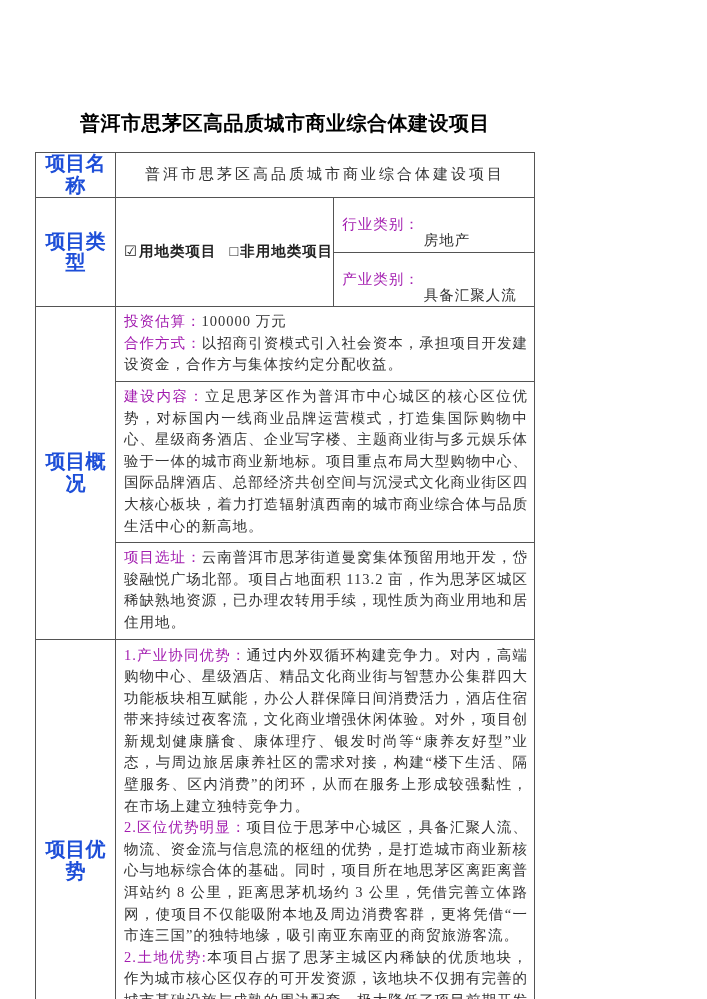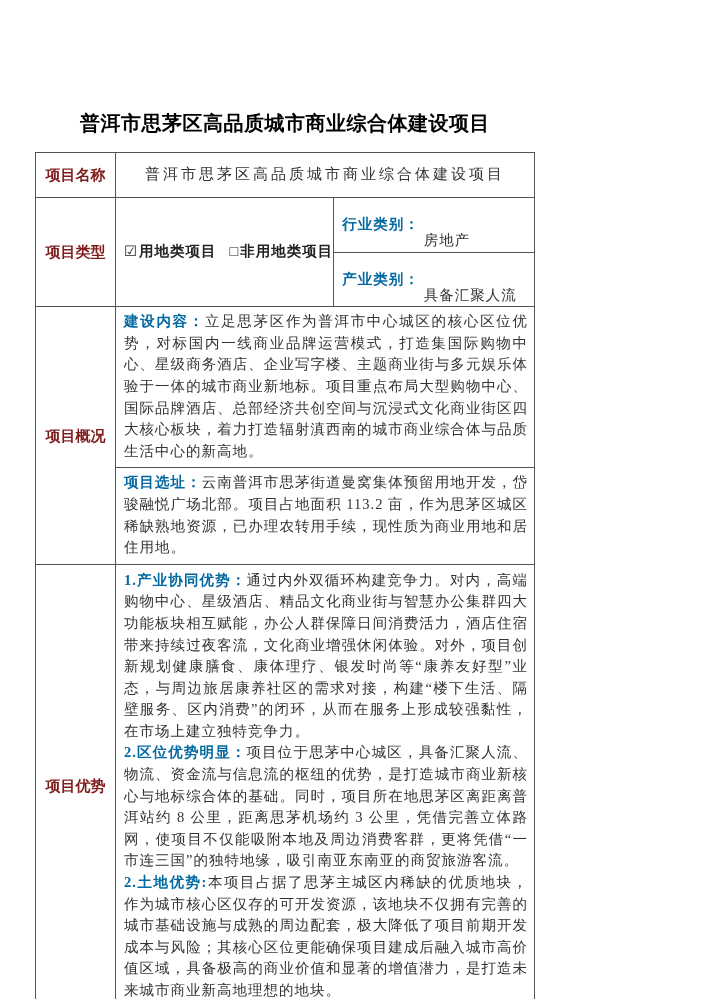--- a/index.html
+++ b/index.html
@@ -31,22 +31,22 @@
     font-size: 14.5px;
     line-height: 21.6px;
   }
   .tr { display: flex; border-top: 1px solid #545454; }
   .tr:first-child { border-top: none; }
   .th {
     flex: 0 0 80px;
     display: flex; align-items: center; justify-content: center;
     font-family: "Liberation Sans", "DejaVu Sans", sans-serif;
     font-weight: bold;
-    font-size: 15px;
-    color: #7f1d1d;
+    font-size: 20px;
+    color: #1d4ed8;
     border-right: 1px solid #545454;
     text-align: center;
   }
   .row-name { min-height: 44px; }
   .name-value {
     flex: 1;
     display: flex; align-items: center; justify-content: center;
     letter-spacing: 3px;
     font-size: 15px;
     padding: 2px 4px;
@@ -66,21 +66,21 @@
   .opt + .opt { margin-left: 13px; }
   .cb { margin-right: 1px; font-weight: normal; }
   .cat-cell { flex: 1; display: flex; flex-direction: column; }
   .cat-row {
     flex: 1;
     display: flex; align-items: center;
     padding-left: 8px;
     letter-spacing: 1px;
   }
   .cat-row + .cat-row { border-top: 1px solid #545454; }
-  .lbl { font-weight: bold; color: #0369a1; }
+  .lbl { font-weight: normal; color: #a21caf; }
   .cat-row .val { margin-left: 4px; margin-top: 32px; }
   .sub-col { flex: 1; display: flex; flex-direction: column; }
   .sub-cell {
     padding: 4px 6px 5px 8px;
     text-align: justify;
     text-justify: inter-ideograph;
     letter-spacing: 1px;
   }
   .sub-cell + .sub-cell { border-top: 1px solid #545454; }
   .cell-investment { min-height: 58px; }
@@ -123,20 +123,25 @@
         <div class="cat-row">
           <span class="lbl">产业类别：</span>
           <span class="val">具备汇聚人流</span>
         </div>
       </div>
     </div>
 
     <div class="tr">
       <div class="th">项目概况</div>
       <div class="sub-col">
+        <div class="sub-cell cell-investment">
+          <span class="lbl">投资估算：</span><span>100000 万元</span>
+          <br>
+          <span class="lbl">合作方式：</span><span>以招商引资模式引入社会资本，承担项目开发建设资金，合作方与集体按约定分配收益。</span>
+        </div>
         <div class="sub-cell cell-construction">
           <span class="lbl">建设内容：</span><span>立足思茅区作为普洱市中心城区的核心区位优势，对标国内一线商业品牌运营模式，打造集国际购物中心、星级商务酒店、企业写字楼、主题商业街与多元娱乐体验于一体的城市商业新地标。项目重点布局大型购物中心、国际品牌酒店、总部经济共创空间与沉浸式文化商业街区四大核心板块，着力打造辐射滇西南的城市商业综合体与品质生活中心的新高地。</span>
         </div>
         <div class="sub-cell cell-location">
           <span class="lbl">项目选址：</span><span>云南普洱市思茅街道曼窝集体预留用地开发，岱骏融悦广场北部。项目占地面积 113.2 亩，作为思茅区城区稀缺熟地资源，已办理农转用手续，现性质为商业用地和居住用地。</span>
         </div>
       </div>
     </div>
 
     <div class="tr">

